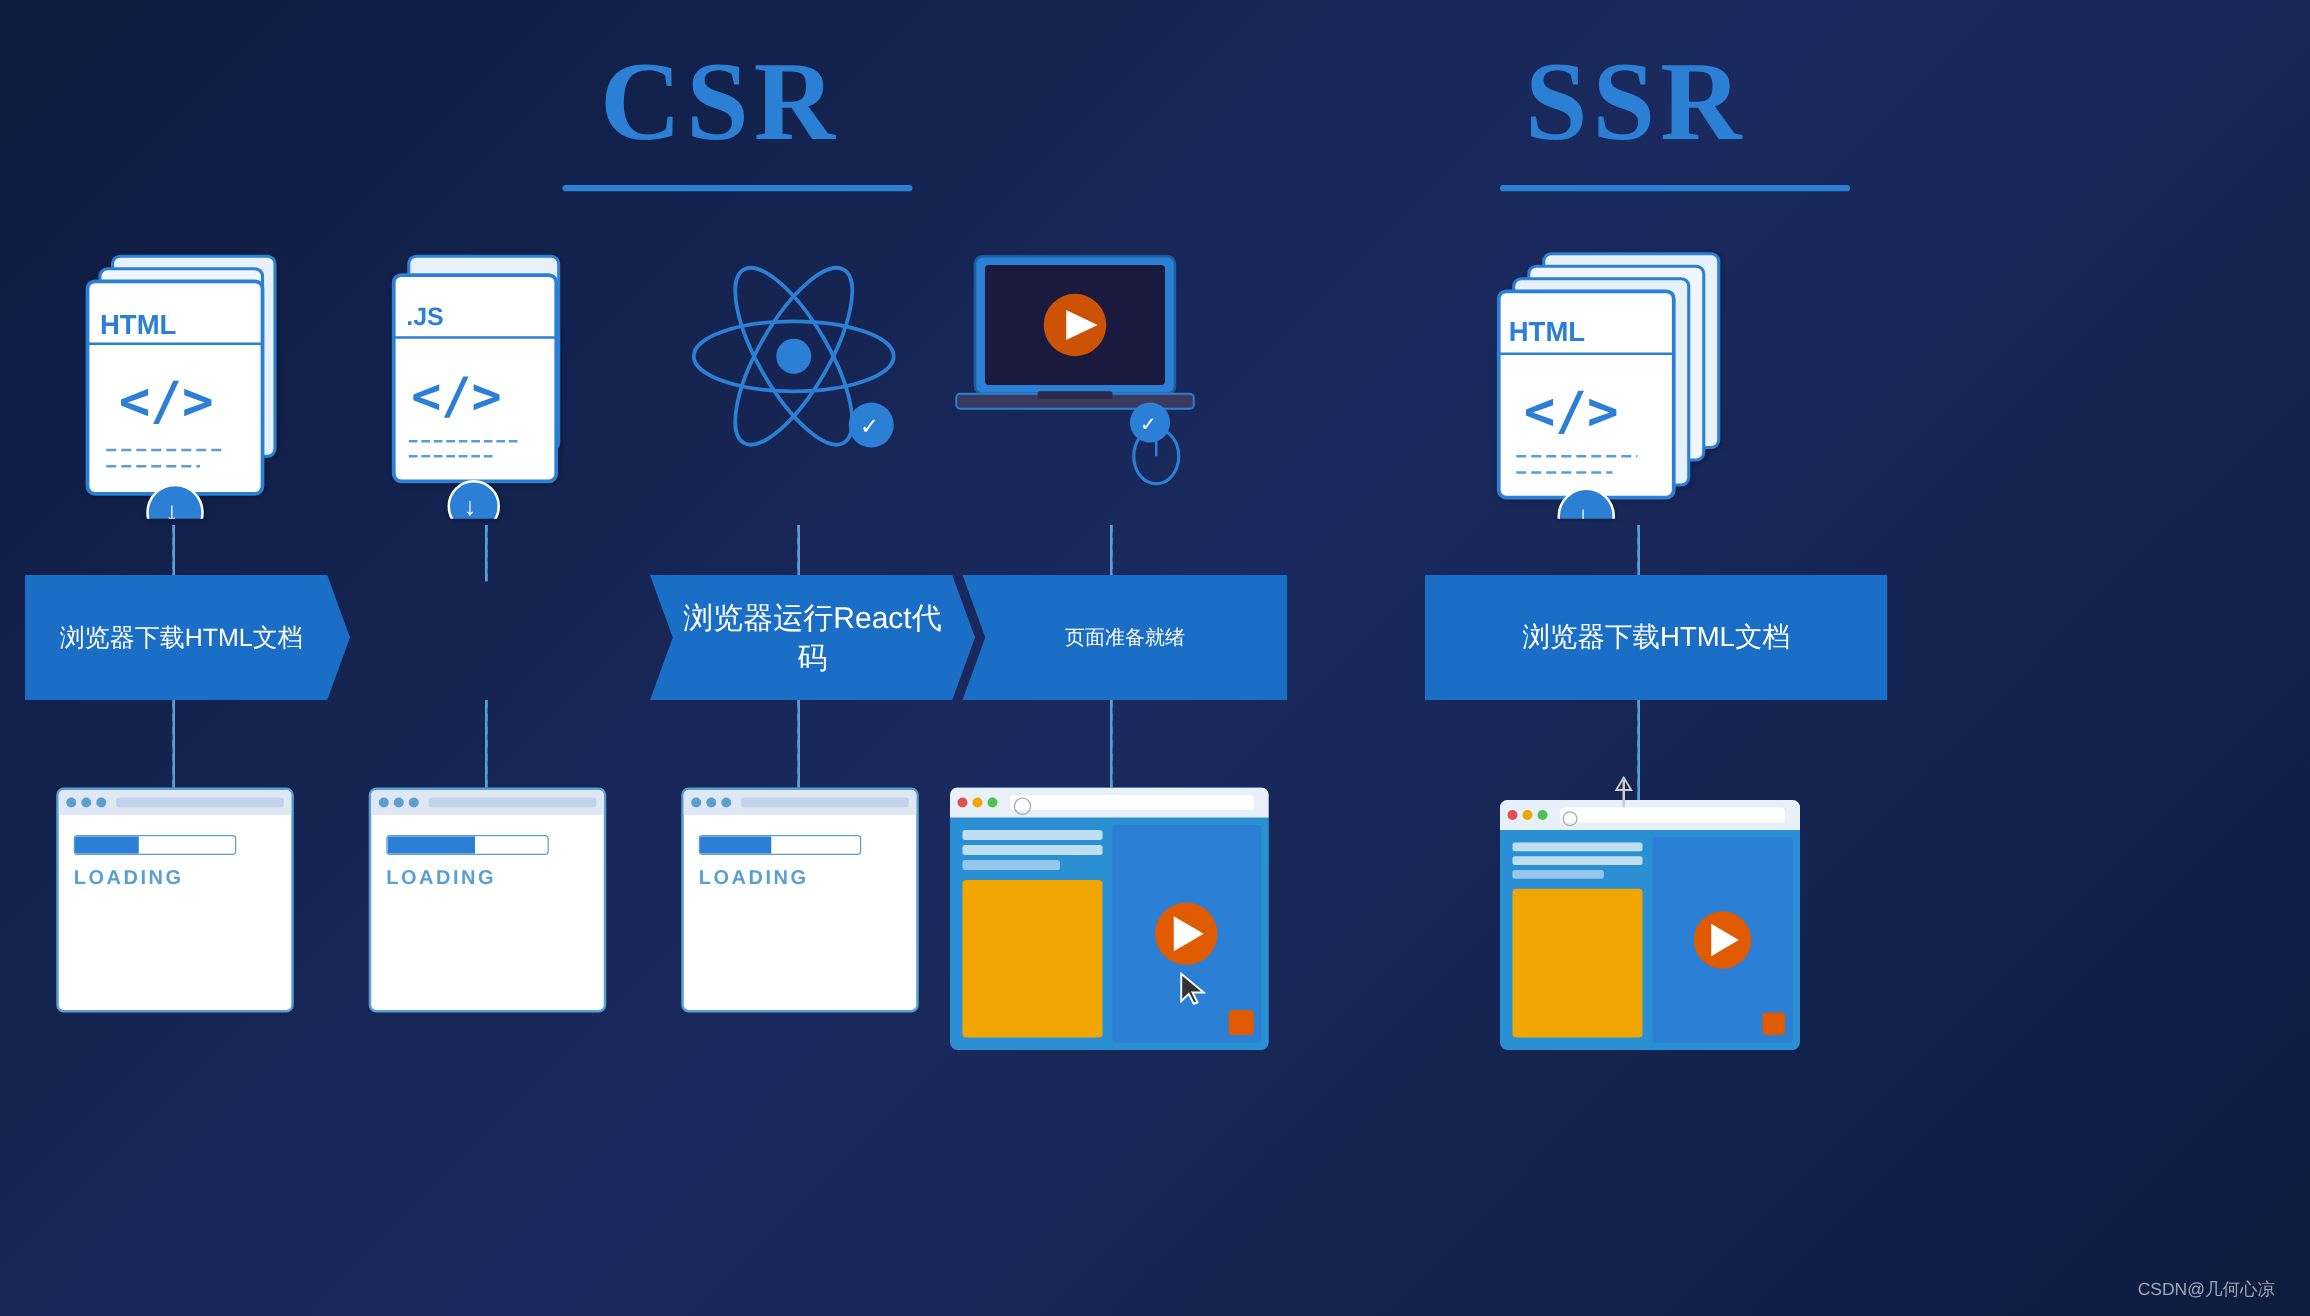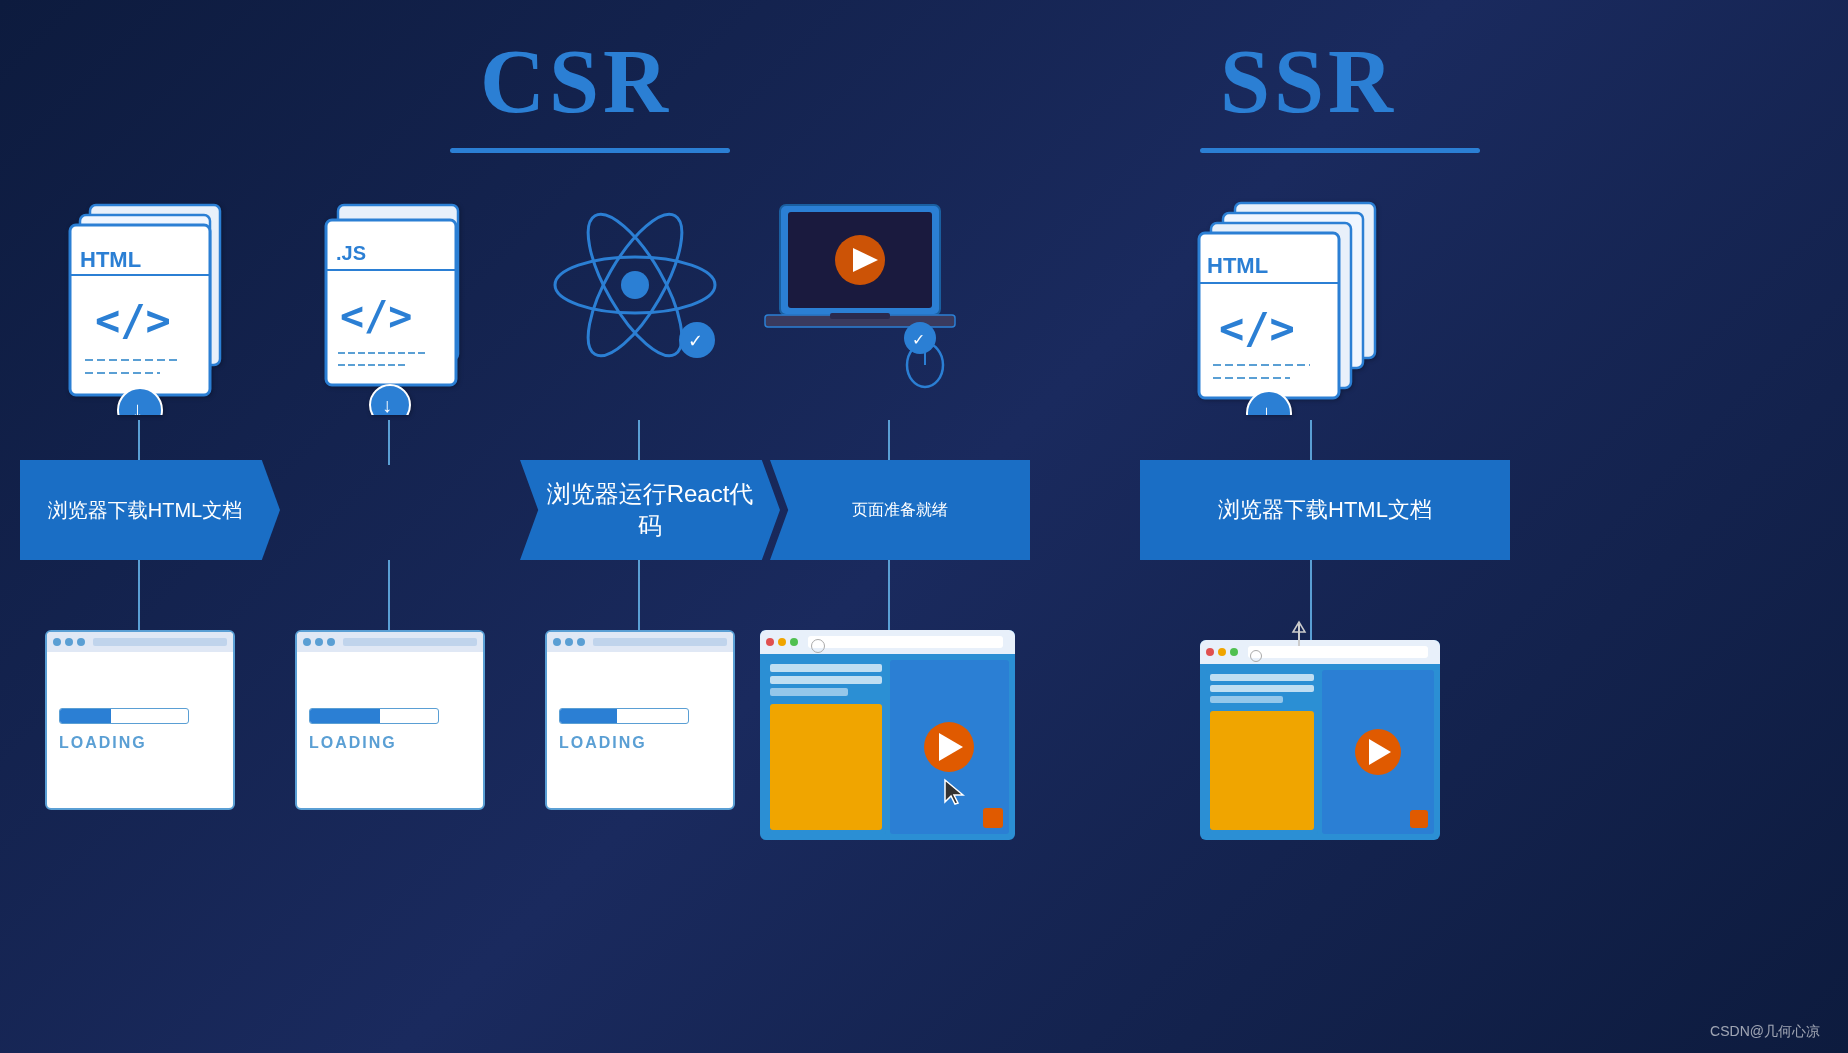--- a/index.html
+++ b/index.html
@@ -85,21 +85,21 @@
       gap: 4px;
     }
     .loading-screen .top-bar .dot {
       width: 8px; height: 8px; border-radius: 50%;
       background: #5a9fd4;
     }
     .loading-screen .content {
       padding: 16px 12px;
       display: flex;
       flex-direction: column;
-      justify-content: center;
+      justify-content: flex-start;
       align-items: flex-start;
       height: calc(100% - 20px);
     }
     .loading-bar-container {
       width: 80%;
       height: 16px;
       border: 1.5px solid #5a9fd4;
       border-radius: 3px;
       overflow: hidden;
       margin-bottom: 10px;
@@ -202,21 +202,21 @@
       <text x="35" y="140" font-family="monospace" font-size="42" font-weight="bold" fill="#2b7fd4">&lt;/&gt;</text>
 
       <line x1="25" y1="165" x2="120" y2="165" stroke="#5a9fd4" stroke-width="2" stroke-dasharray="8,4"></line>
       <line x1="25" y1="178" x2="100" y2="178" stroke="#5a9fd4" stroke-width="2" stroke-dasharray="8,4"></line>
 
       <circle cx="80" cy="215" r="22" fill="#2b7fd4" stroke="white" stroke-width="2"></circle>
       <text x="72" y="222" font-family="Arial" font-size="22" fill="white">↓</text>
     </svg>
   </div>
 
-  <div class="file-icon" style="left:318px; top:195px;">
+  <div class="file-icon" style="left:307px; top:195px;">
     <svg width="160" height="220" viewBox="0 0 160 220" fill="none" xmlns="http://www.w3.org/2000/svg">
 
       <rect x="20" y="10" width="120" height="155" rx="6" fill="#e8f0fa" stroke="#2b7fd4" stroke-width="2.5"></rect>
 
       <rect x="8" y="25" width="130" height="165" rx="6" fill="white" stroke="#2b7fd4" stroke-width="3"></rect>
 
       <text x="18" y="65" font-family="Arial" font-size="20" font-weight="bold" fill="#2b7fd4">.JS</text>
 
       <line x1="8" y1="75" x2="138" y2="75" stroke="#2b7fd4" stroke-width="2"></line>
 

